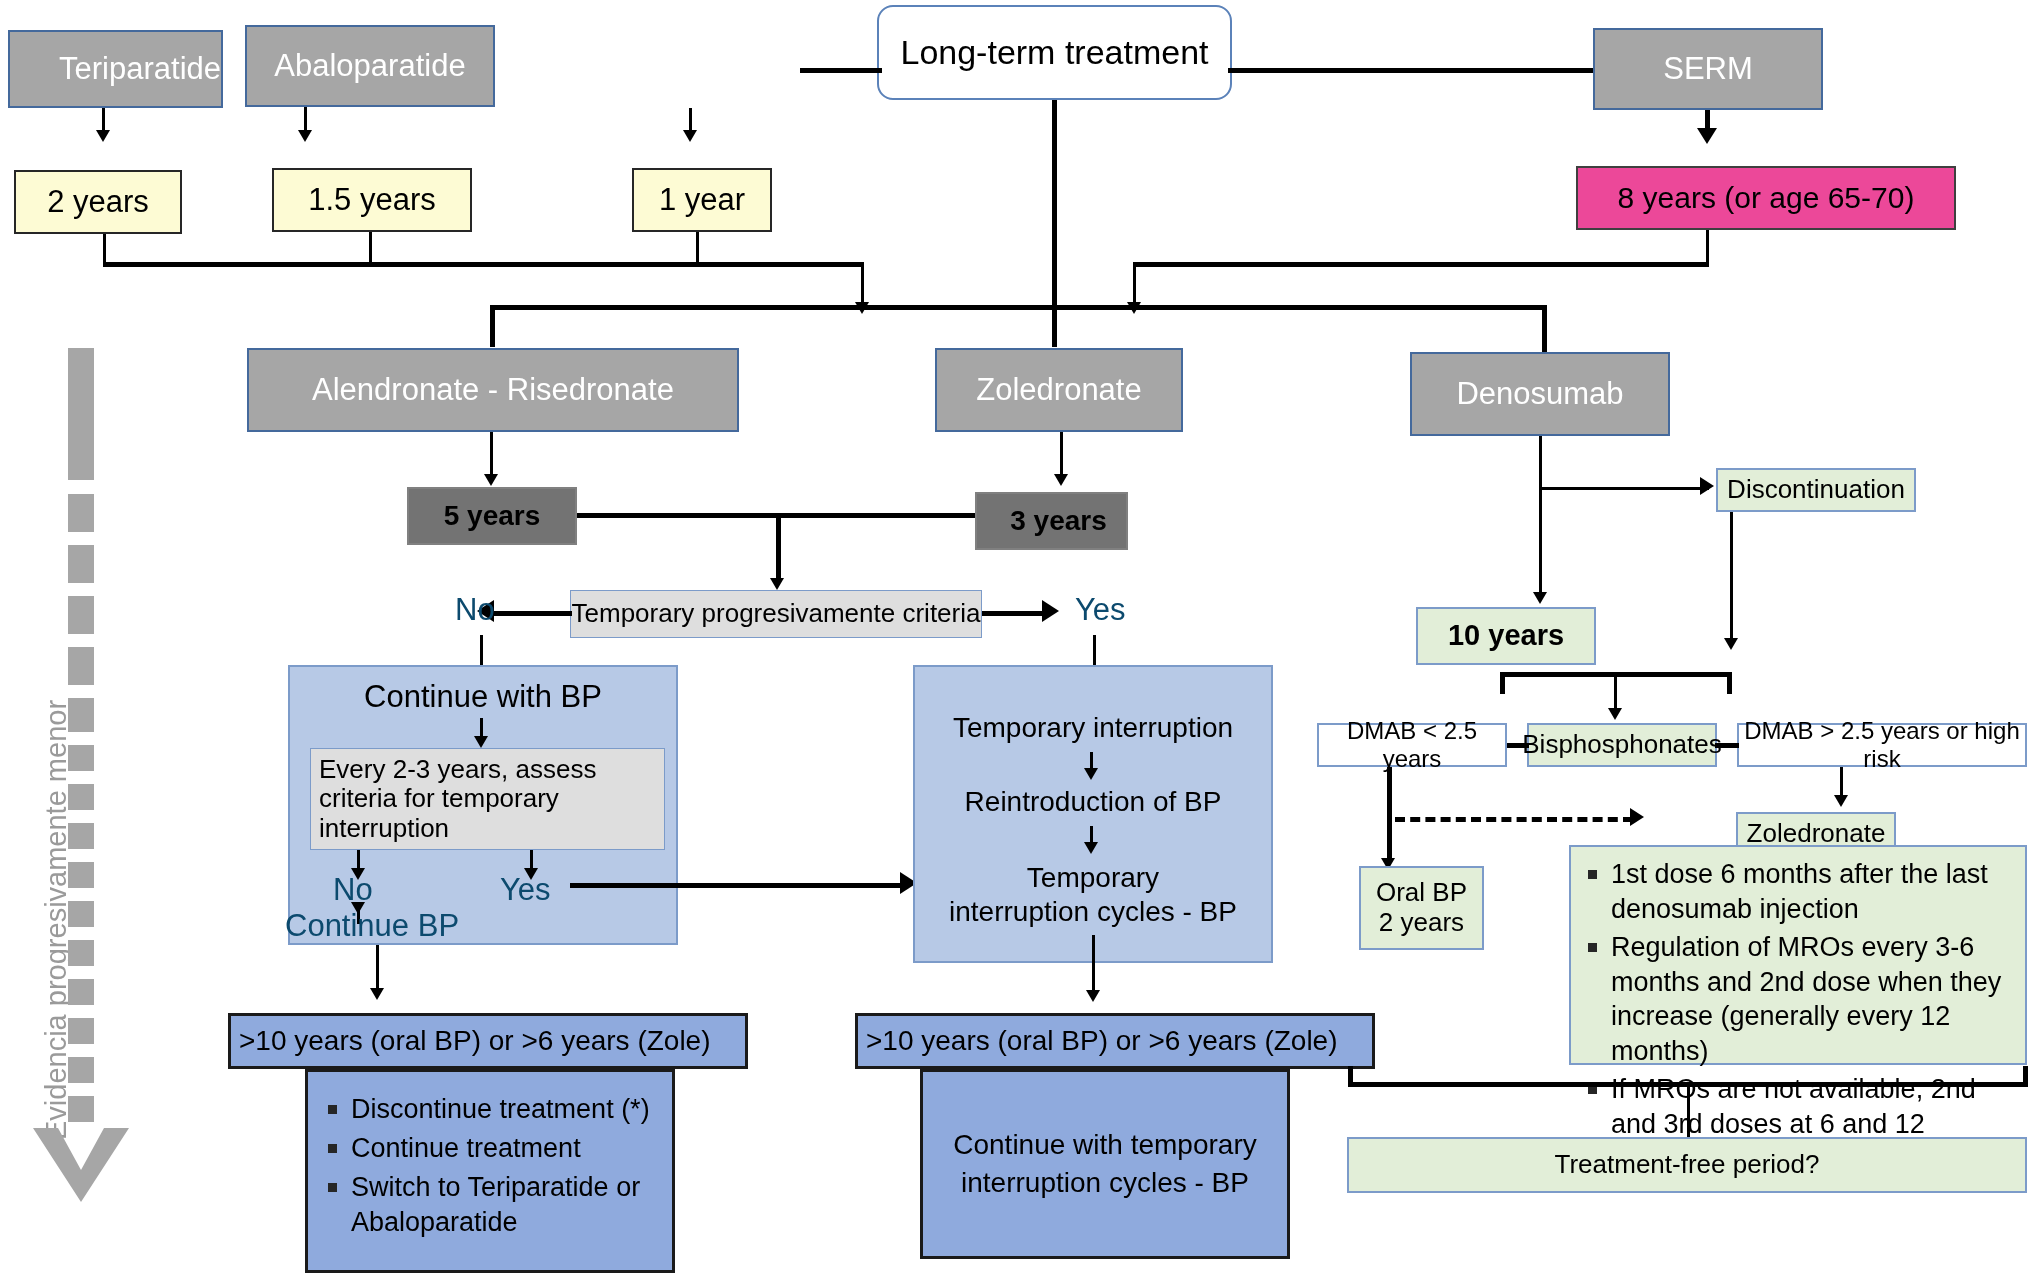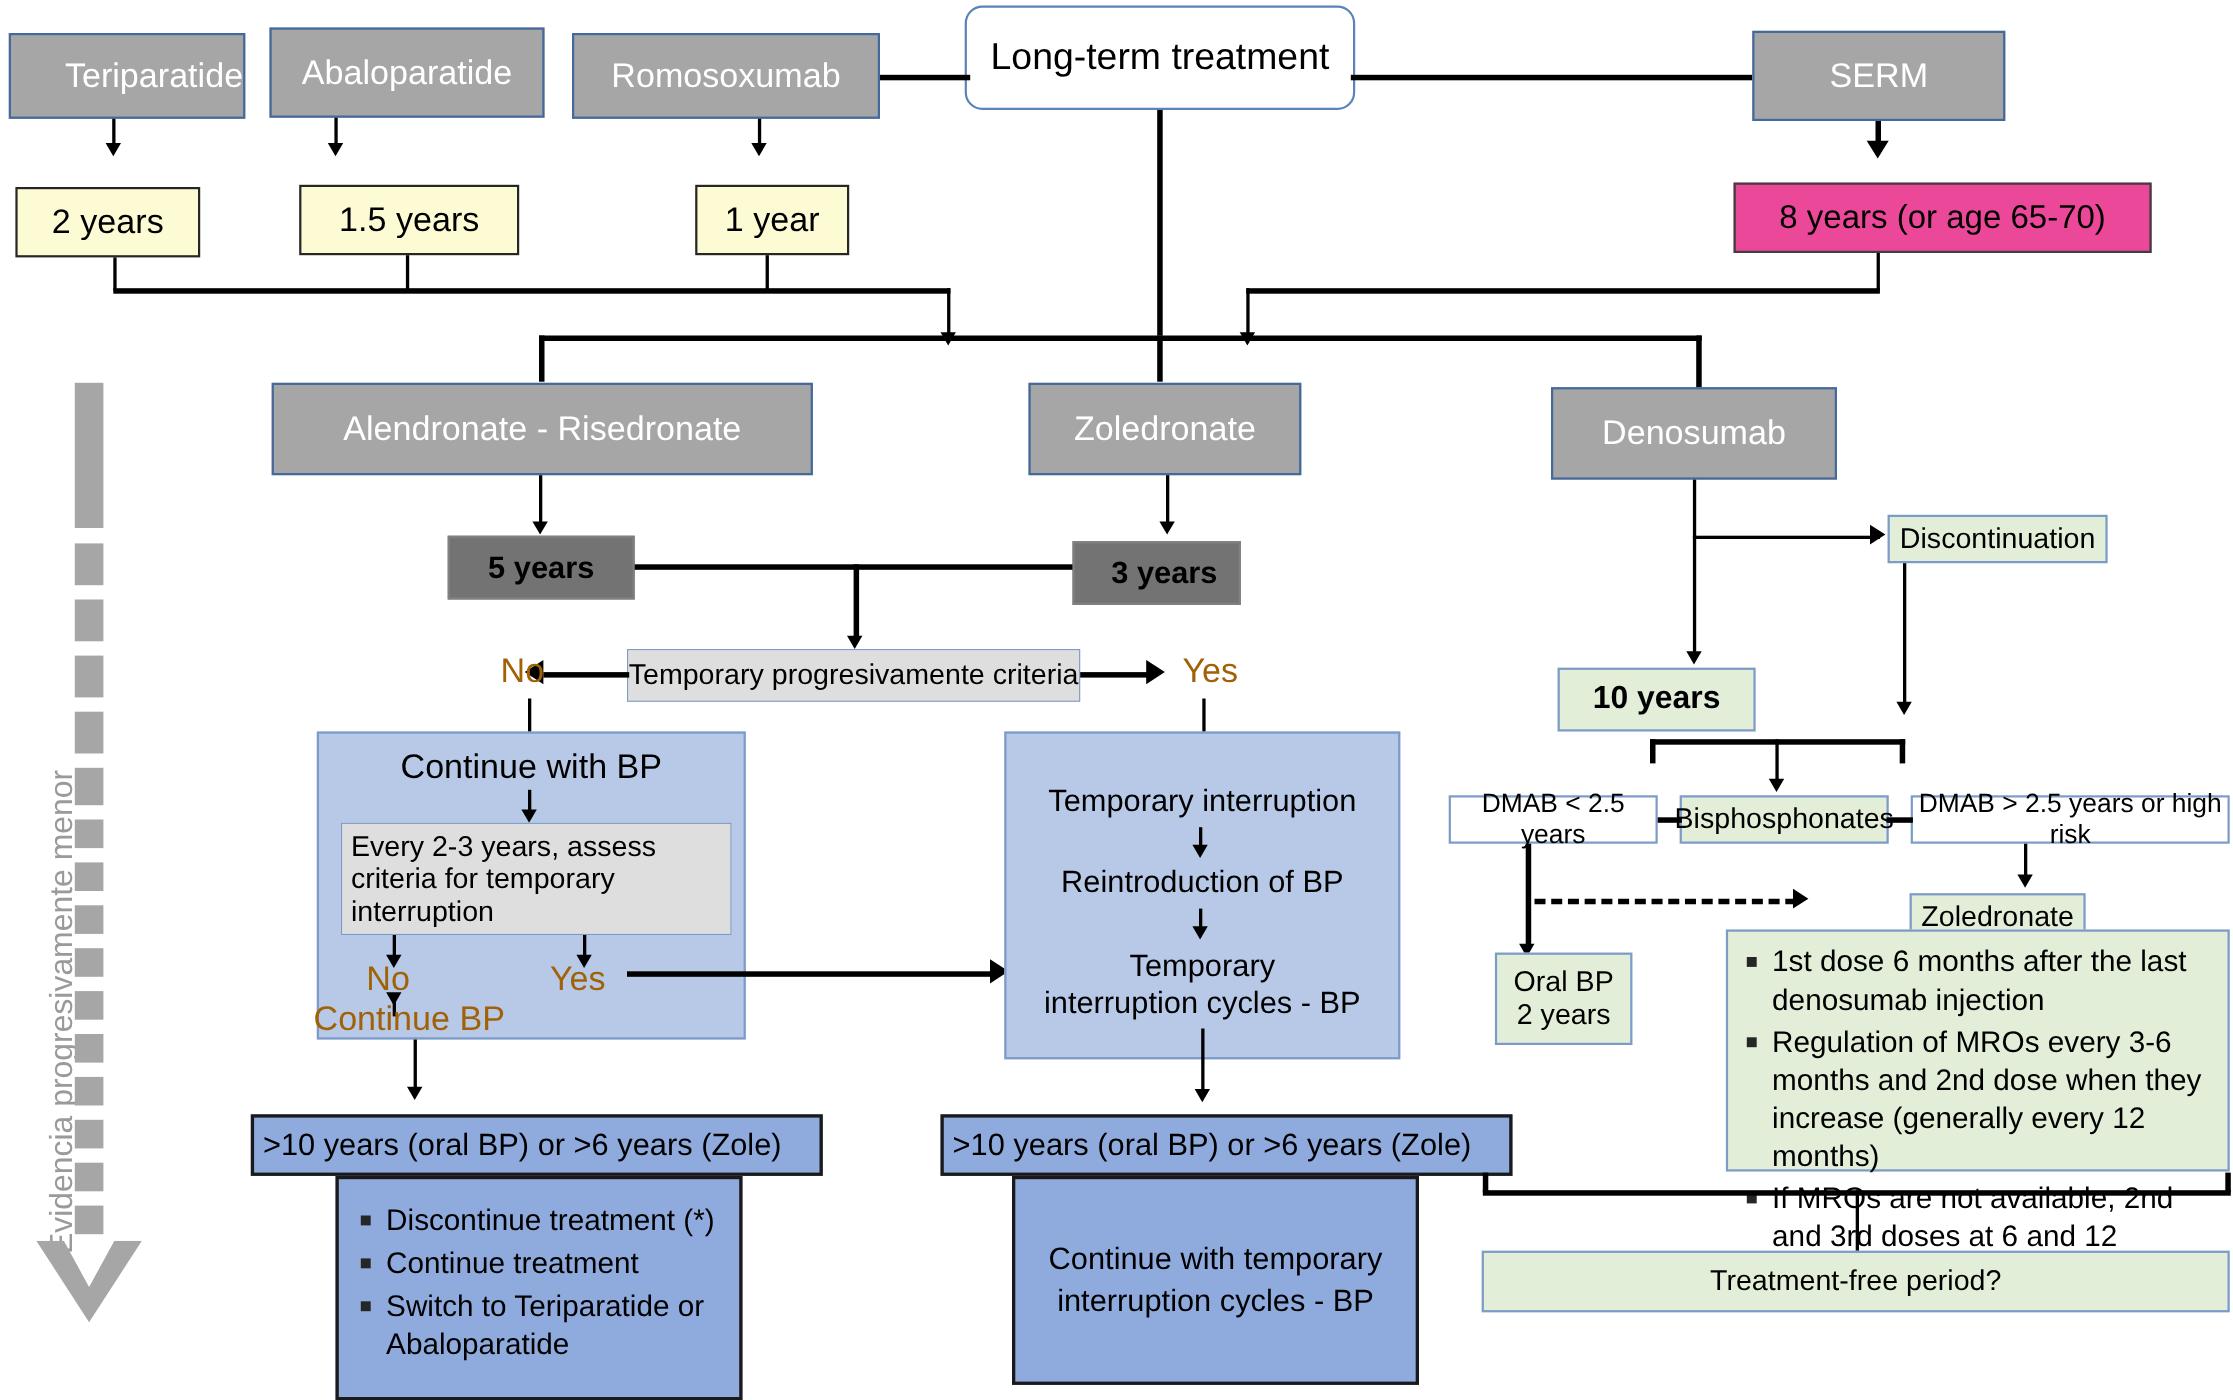--- a/index.html
+++ b/index.html
@@ -78,21 +78,21 @@
   }
   .rounded {
     background: #ffffff;
     border: 2px solid #5b82b9;
     border-radius: 16px;
     font-size: 34px;
   }
   .plaintext {
     position: absolute;
     font-size: 31px;
-    color: #a16207;
+    color: #0c4a6e;
     white-space: nowrap;
   }
   .inner-text {
     position: absolute;
     font-size: 28px;
     color: #000;
     text-align: center;
     white-space: nowrap;
   }
   
@@ -201,23 +201,20 @@
   <div class="hline" style="left:1228px; top:68px; width:365px;"></div>
 
   <div class="vline" style="left:1052px; top:100px; height:205px;"></div>
 
   <div class="box gray-drug" style="left:8px; top:30px; width:215px; height:78px;justify-content:flex-end;">
     <span>Teriparatide</span>
   </div>
   <div class="box gray-drug" style="left:245px; top:25px; width:250px; height:82px;">
     <span>Abaloparatide</span>
   </div>
-  <div class="box gray-drug" style="left:520px; top:30px; width:280px; height:78px;">
-    <span>Romosoxumab</span>
-  </div>
 
   <div class="vline-thin" style="left:102px; top:108px; height:24px;"></div>
   <div class="arrowdown-sm" style="left:96px; top:130px;"></div>
   <div class="vline-thin" style="left:304px; top:107px; height:25px;"></div>
   <div class="arrowdown-sm" style="left:298px; top:130px;"></div>
   <div class="vline-thin" style="left:689px; top:108px; height:24px;"></div>
   <div class="arrowdown-sm" style="left:683px; top:130px;"></div>
 
   <div class="box yellow" style="left:14px; top:170px; width:168px; height:64px;">
     <span>2 years</span>

